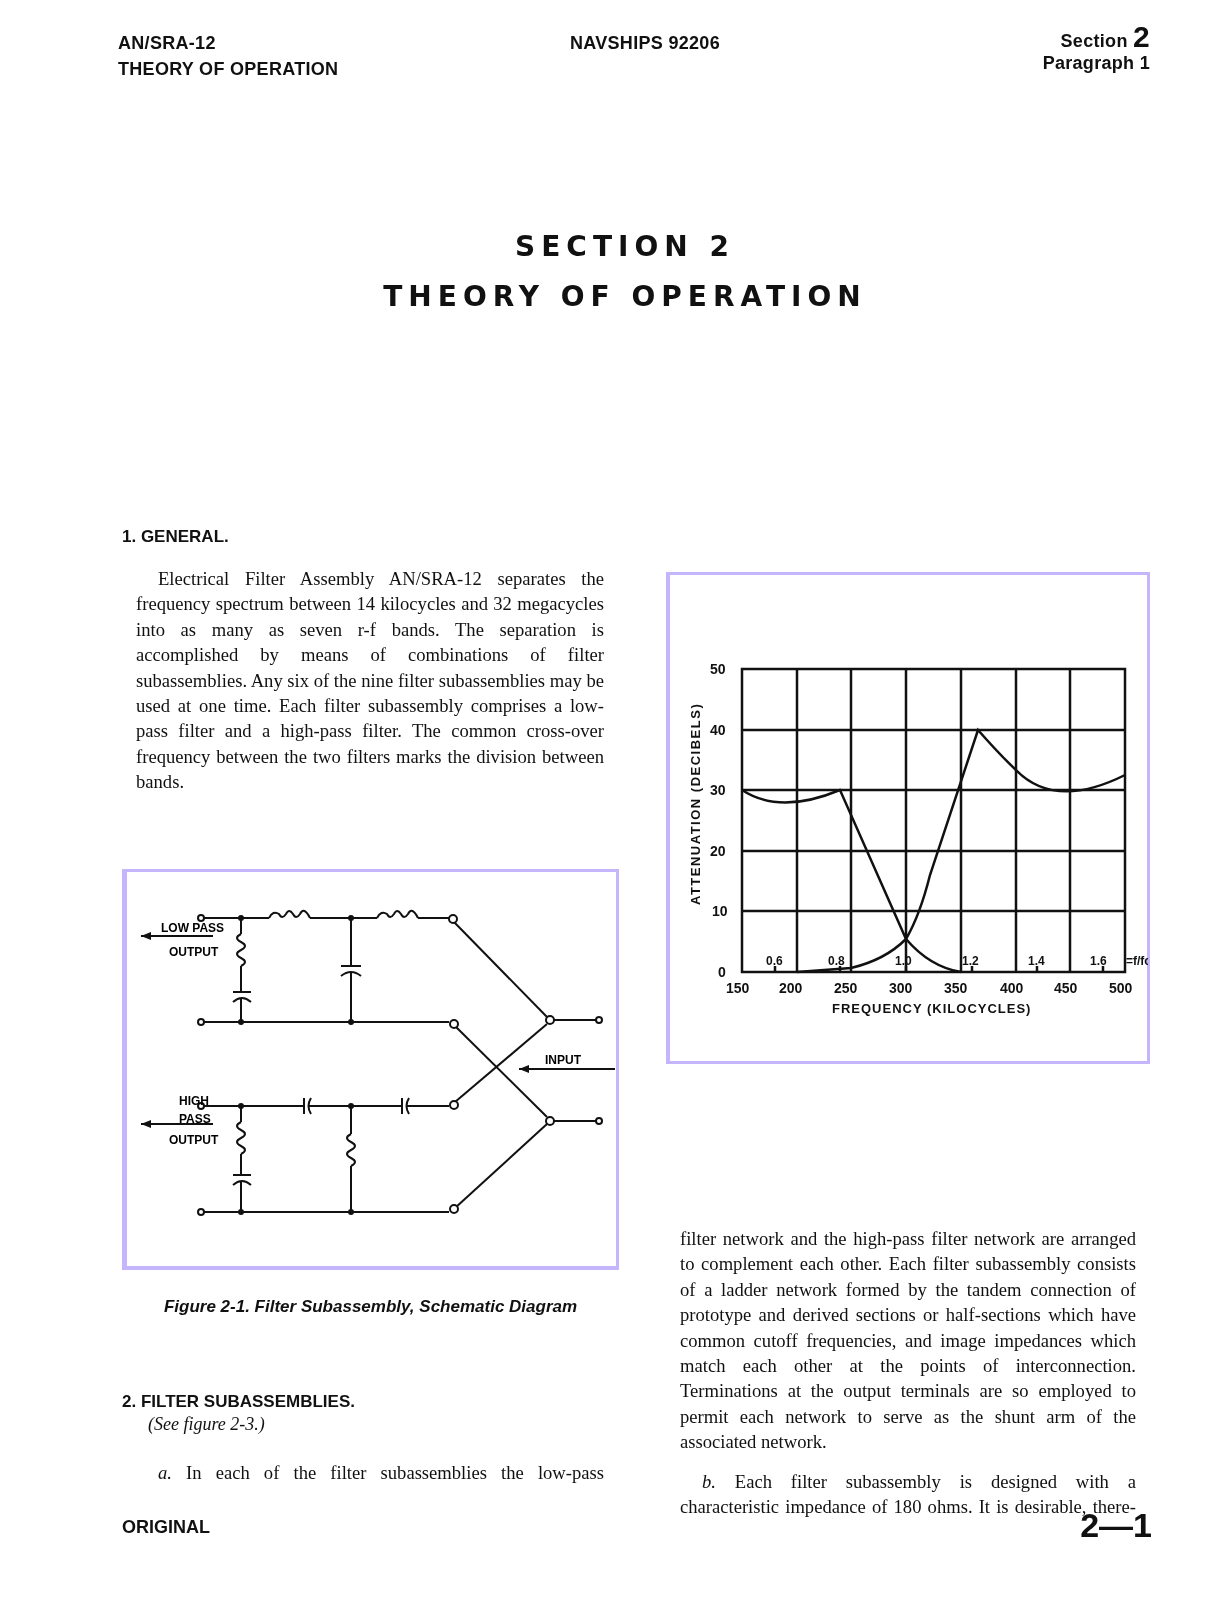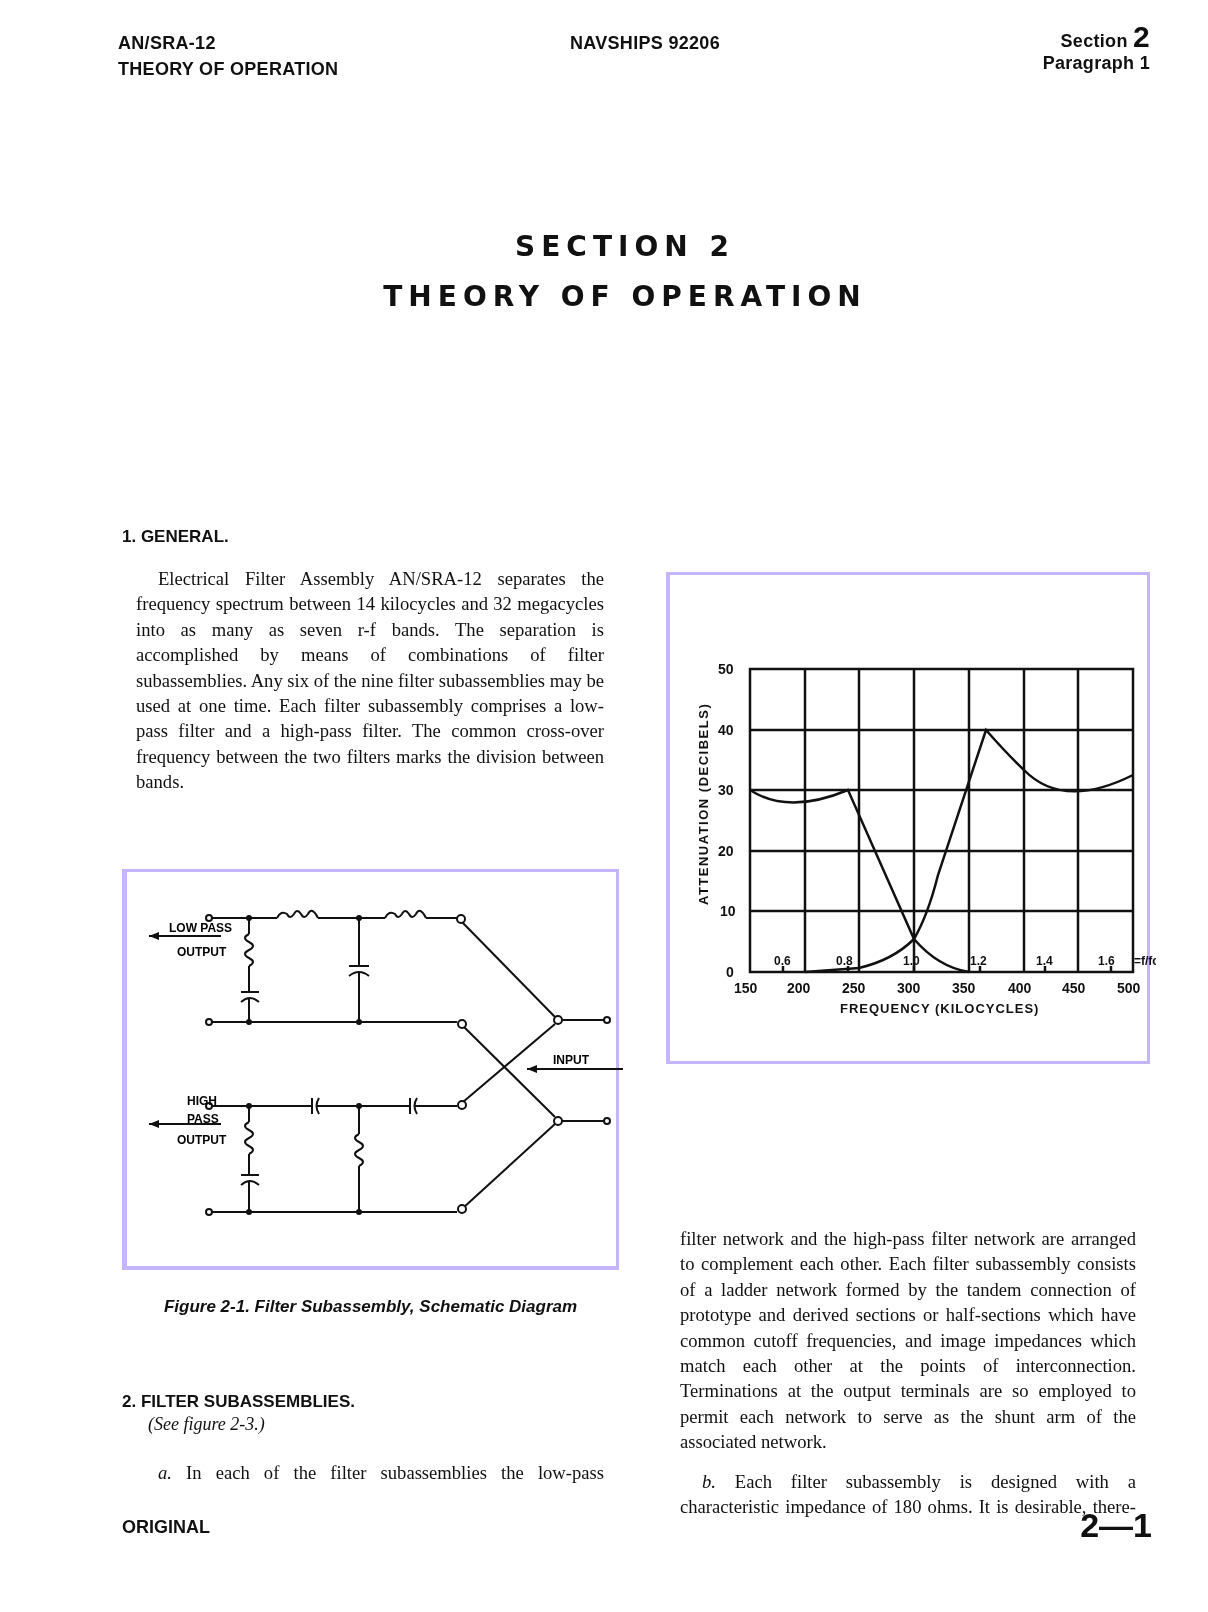--- a/index.html
+++ b/index.html
@@ -7,21 +7,21 @@
   .sans { font-family: "Liberation Sans", "DejaVu Sans", sans-serif; }
   .serif { font-family: "Liberation Serif", "DejaVu Serif", serif; }
   .abs { position: absolute; }
   .hdr { font-weight: bold; font-size: 18px; line-height: 26px; letter-spacing: 0.3px; }
   .title1 { font-family: "DejaVu Sans", sans-serif; font-weight: bold; font-size: 28px; letter-spacing: 6px; text-align:center; }
   .h-para { font-weight: bold; font-size: 17px; }
   .body-text { font-size: 18.6px; line-height: 25.4px; text-align: justify; }
   .body-text p { margin: 14px; }
   .indent { text-indent: 22px; }
   .caption { font-weight: bold; font-style: italic; font-size: 17px; text-align: center; line-height: 24px; }
-  .fig-box { border: 7px solid #c4b5fd; box-sizing: border-box; padding-left: 8px; }
+  .fig-box { border: 7px solid #c4b5fd; box-sizing: border-box; }
   svg text { font-family: "Liberation Sans", "DejaVu Sans", sans-serif; font-weight: bold; }
 </style>
 </head>
 <body>
 
 <div class="abs sans hdr" style="left:118px; top:30px;">
   <div>AN/SRA-12</div>
   <div>THEORY OF OPERATION</div>
 </div>
 <div class="abs sans hdr" style="left:562px; top:30px;margin-left:8px;">NAVSHIPS 92206</div>

